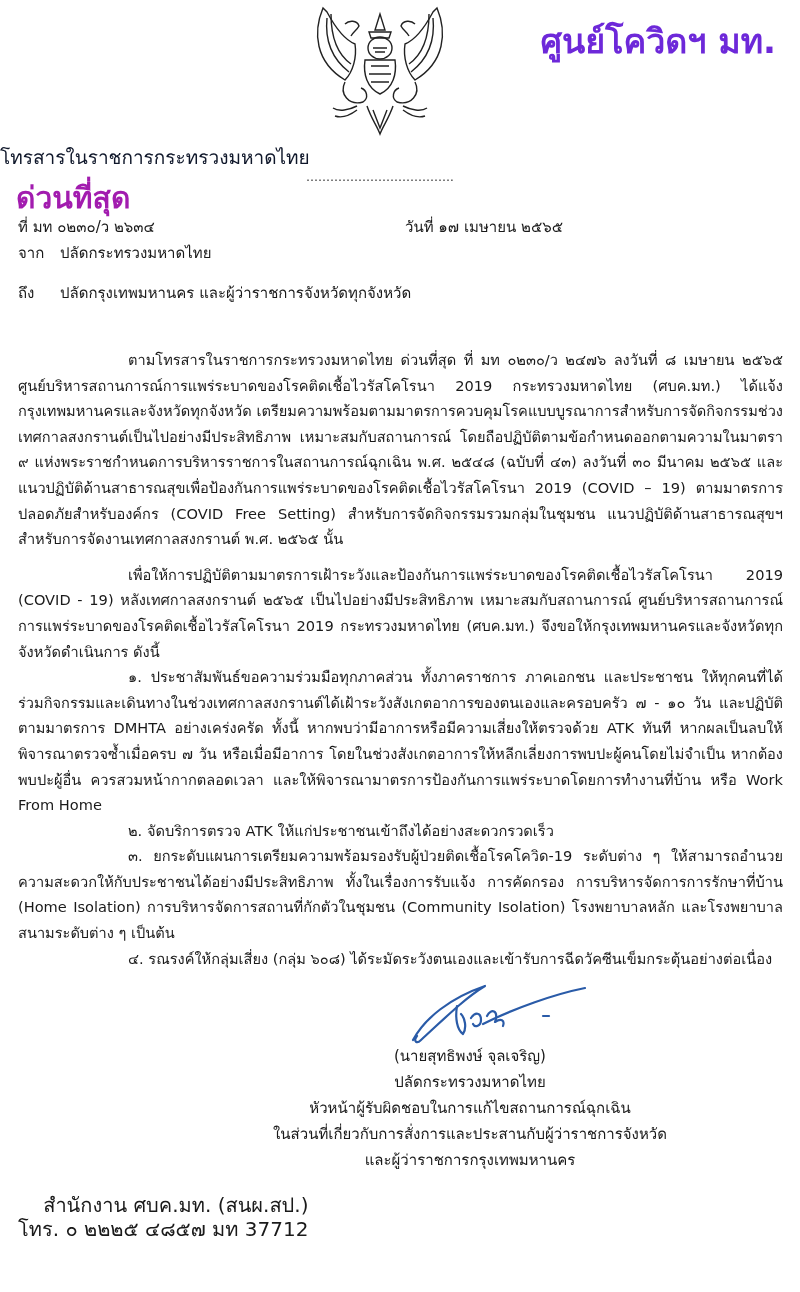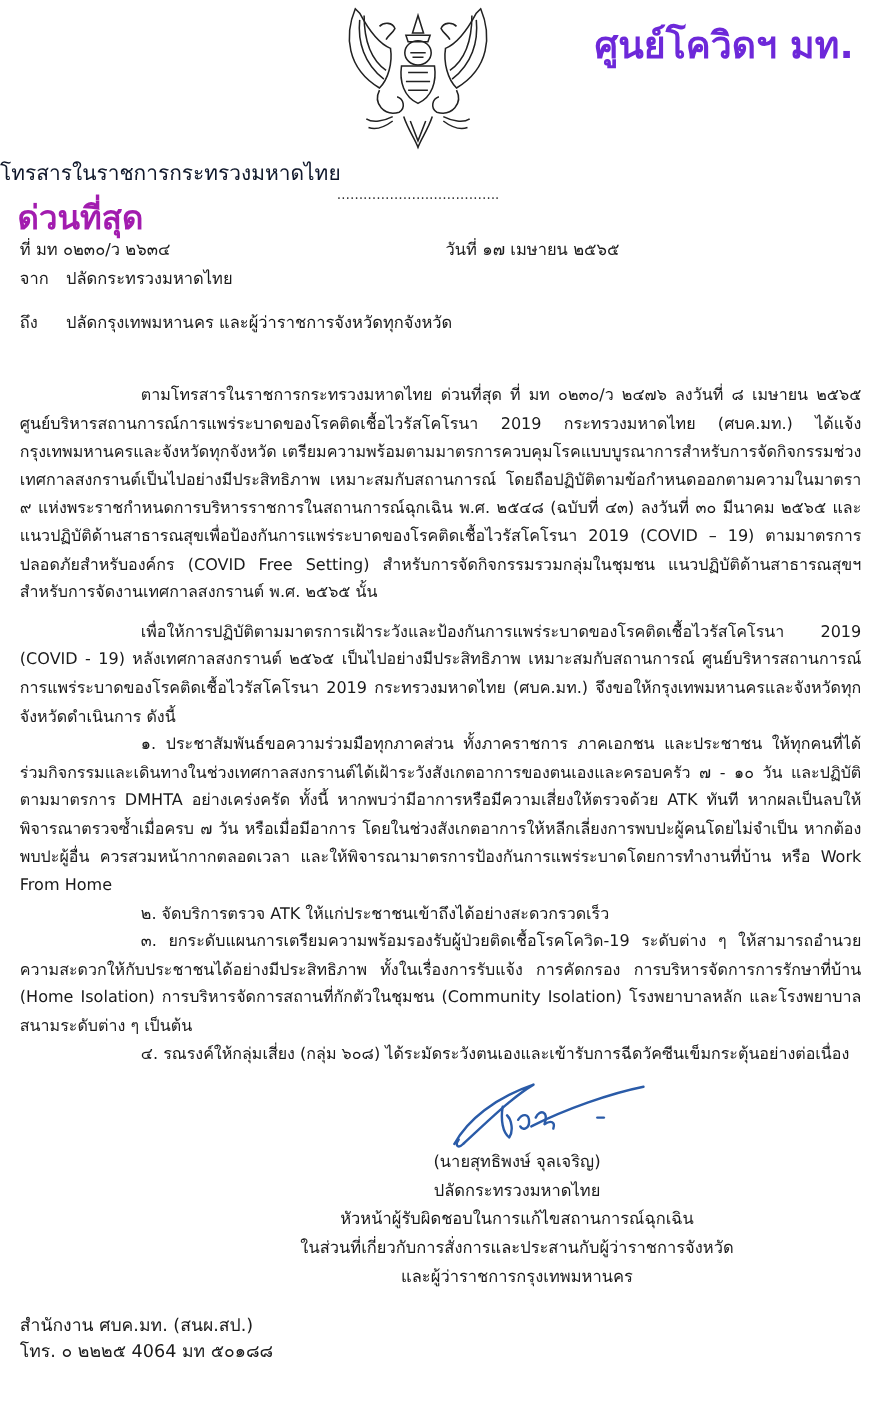--- a/index.html
+++ b/index.html
@@ -33,21 +33,21 @@
     font-size: 14.6px; line-height: 25.6px; text-align: justify; text-align-last: left; margin-top: 34px;
   }
   .para { margin: 0; }
   .para .indent { display: inline-block; width: 110px; }
   .para.gap { margin-top: 10px; }
   .signature { left: 395px; top: 968px; width: 200px; height: 80px; }
   .sig-block {
     left: 190px; top: 1043px; width: 560px; text-align: center;
     font-size: 15px; line-height: 26px;
   }
-  .footer { left: 18px; top: 1193px; font-size: 16px; line-height: 24px; }
+  .footer { left: 18px; top: 1193px; font-size: 20px; line-height: 24px; text-align: right; }
 </style>
 </head>
 <body>
 
 <svg class="abs emblem" viewBox="0 0 150 135">
   <g fill="none" stroke="#222" stroke-width="1.4">
 
     <path d="M18 6 C8 30, 10 60, 40 78 C48 70, 52 55, 50 42 C40 38, 30 25, 22 10 Z"></path>
     <path d="M132 6 C142 30, 140 60, 110 78 C102 70, 98 55, 100 42 C110 38, 120 25, 128 10 Z"></path>
     <path d="M22 16 C20 36, 26 56, 44 70"></path>
@@ -118,14 +118,14 @@
 <div class="abs sig-block">
   <div>(นายสุทธิพงษ์ จุลเจริญ)</div>
   <div>ปลัดกระทรวงมหาดไทย</div>
   <div>หัวหน้าผู้รับผิดชอบในการแก้ไขสถานการณ์ฉุกเฉิน</div>
   <div>ในส่วนที่เกี่ยวกับการสั่งการและประสานกับผู้ว่าราชการจังหวัด</div>
   <div>และผู้ว่าราชการกรุงเทพมหานคร</div>
 </div>
 
 <div class="abs footer">
   <div>สำนักงาน ศบค.มท. (สนผ.สป.)</div>
-  <div>โทร. ๐ ๒๒๒๕ 4064  มท ๕๐๑๘๘</div>
+  <div>โทร. ๐ ๒๒๒๕ ๔๘๕๗  มท 37712</div>
 </div>
 
 </body></html>

